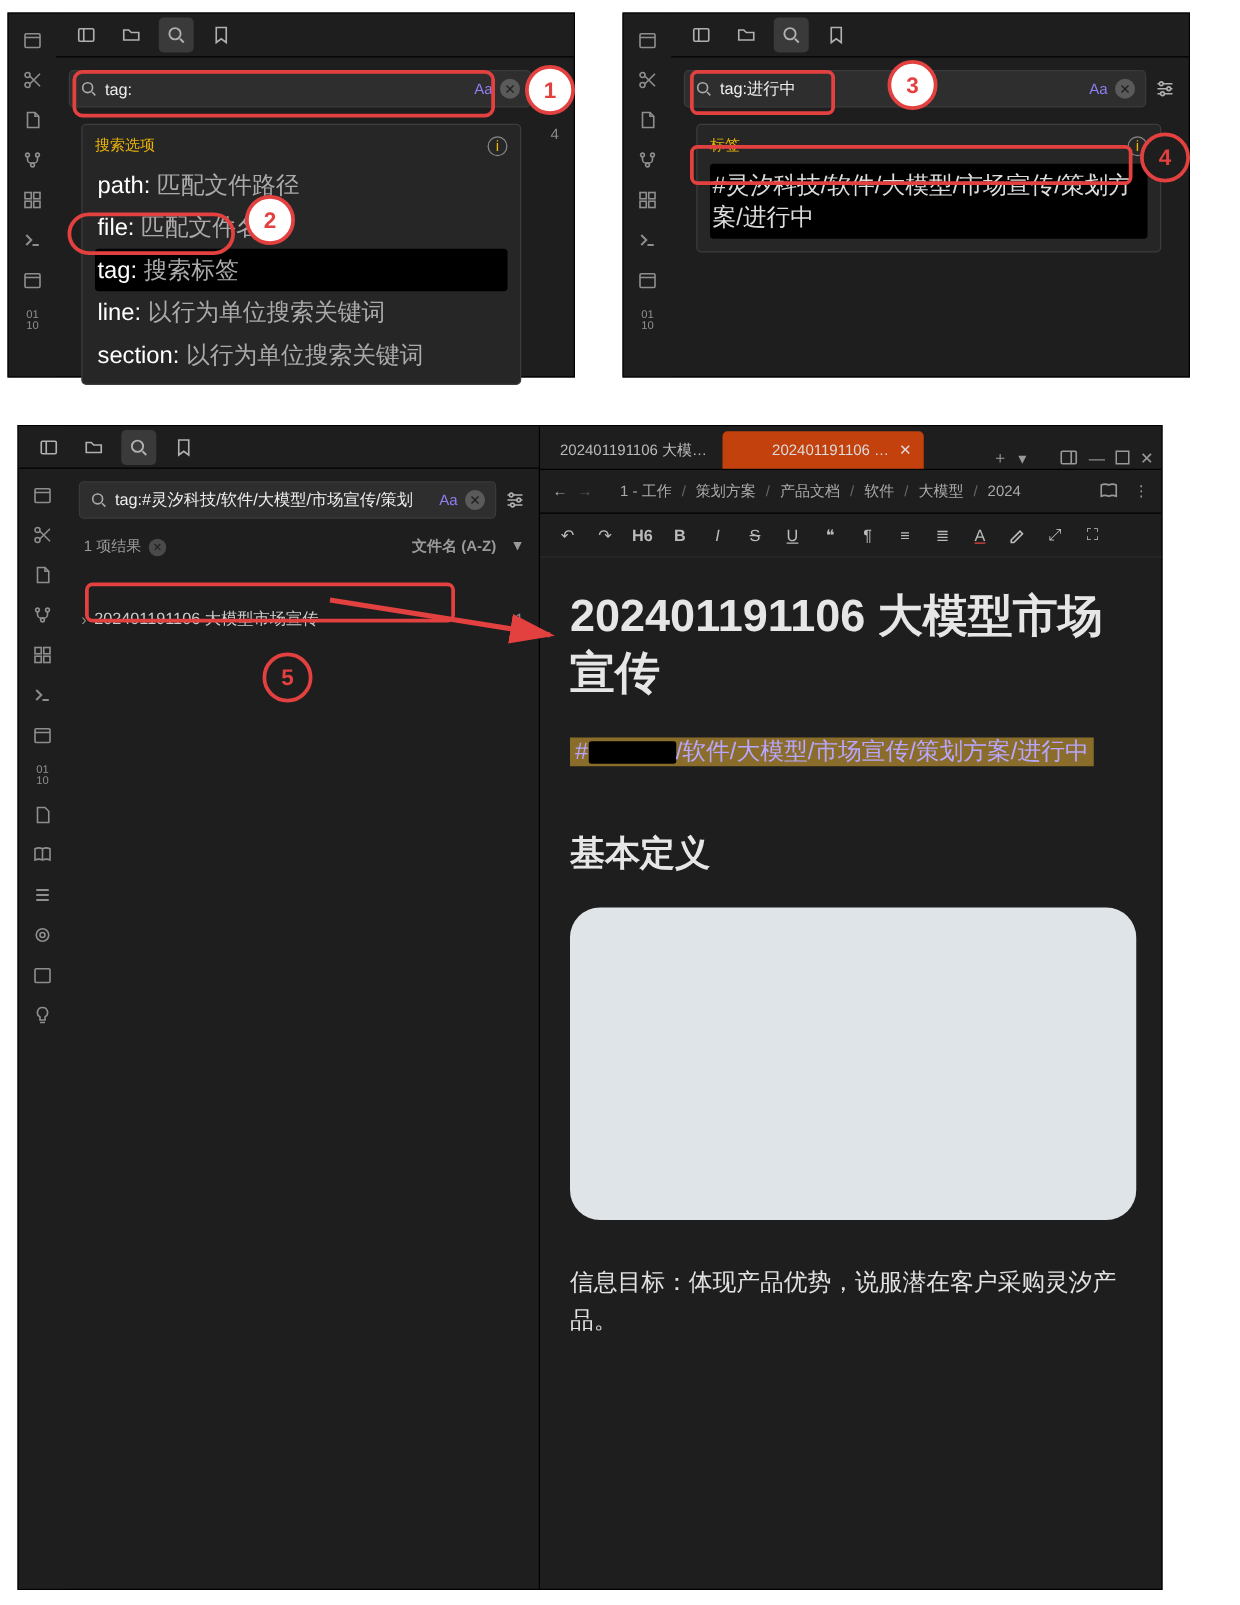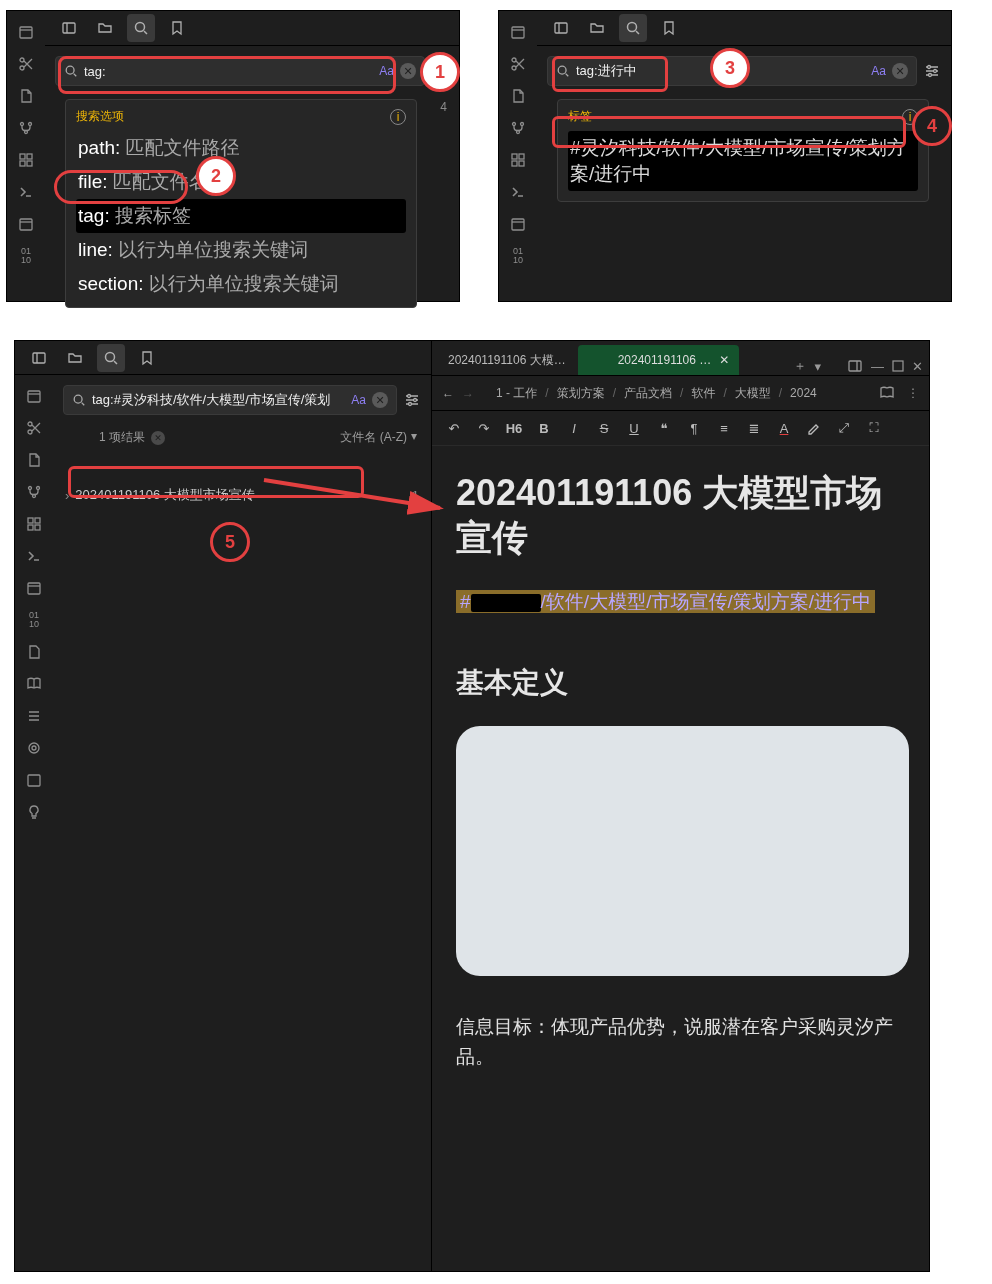--- a/index.html
+++ b/index.html
@@ -39,21 +39,21 @@
   .ann.oval{border-radius:999px;}
   .ann-num{position:absolute;width:34px;height:34px;border:3px solid var(--ann);border-radius:50%;color:var(--ann);font-weight:700;font-size:18px;display:flex;align-items:center;justify-content:center;background:#fff;}
   .ann-num.dark{background:var(--bg);}
   
   .results-sub{display:flex;align-items:center;justify-content:space-between;padding:6px 14px;color:#9a9a9a;font-size:12px;}
   .result-item{display:flex;align-items:center;gap:6px;padding:6px 12px;color:#ccc;font-size:13px;}
   .result-item .cnt{margin-left:auto;color:#888;}
   
   .tabs{height:34px;display:flex;align-items:flex-end;background:var(--bg);padding:0 6px;gap:2px;border-bottom:1px solid #000;}
   .tab{height:30px;display:flex;align-items:center;gap:8px;padding:0 10px;color:#bbb;font-size:12px;border-radius:4px 4px 0 0;}
-  .tab.active{background:#14532d;color:#ddd;padding-left:40px;}
+  .tab.active{background:#c2410c;color:#ddd;padding-left:40px;}
   .tabs .tright{margin-left:auto;display:flex;align-items:center;gap:8px;color:#999;}
   .crumbs{height:34px;display:flex;align-items:center;gap:8px;padding:0 10px;color:#aaa;font-size:12px;border-bottom:1px solid #000;}
   .crumbs .sep{color:#666;}
   .crumbs .cright{margin-left:auto;display:flex;align-items:center;gap:12px;color:#999;}
   .fmtbar{height:34px;display:flex;align-items:center;gap:2px;padding:0 8px;border-bottom:1px solid #2a2a2a;color:#bbb;}
   .fmtbar .fi{min-width:28px;height:28px;display:flex;align-items:center;justify-content:center;font-size:13px;}
   .doc{padding:24px 20px 40px 24px;color:#e8e8e8;}
   .doc h1{font-size:36px;line-height:1.25;margin:0 0 24px 0;color:var(--title);font-weight:700;}
   .doc .tagblock{display:inline;background:var(--hl-bg);color:var(--hl-fg);font-size:19px;padding:1px 4px;line-height:1.9;}
   .doc .tagblock .redact{display:inline-block;background:#000;width:70px;height:18px;vertical-align:middle;border-radius:2px;}
@@ -419,25 +419,25 @@
         <div class="settings-icon">
             <svg width="18" height="18" viewBox="0 0 18 18" fill="none" stroke="currentColor" stroke-width="1.3">
               <path d="M3 5h12M3 9h12M3 13h12"></path>
               <circle cx="6" cy="5" r="1.5" fill="#1e1e1e"></circle>
               <circle cx="12" cy="9" r="1.5" fill="#1e1e1e"></circle>
               <circle cx="7" cy="13" r="1.5" fill="#1e1e1e"></circle>
             </svg>
           </div>
       </div>
       <div class="results-sub">
-        <span style="display:flex;align-items:center;gap:6px;margin-left:32px;">
+        <span style="display:flex;align-items:center;gap:6px;">
           <span>1 项结果</span>
           <span style="width:14px;height:14px;border-radius:50%;background:#4a4a4a;color:#1e1e1e;display:inline-flex;align-items:center;justify-content:center;font-size:9px;">✕</span>
         </span>
-        <span style="display:flex;gap:4px;">
+        <span style="display:flex;gap:14px;font-weight:bold;">
           <span>文件名 (A-Z)</span>
           <span>▾</span>
         </span>
       </div>
       <div style="height:28px;"></div>
       <div class="result-item">
         <span style="color:#888;">›</span>
         <span>202401191106 大模型市场宣传</span>
         <span class="cnt">1</span>
       </div>

